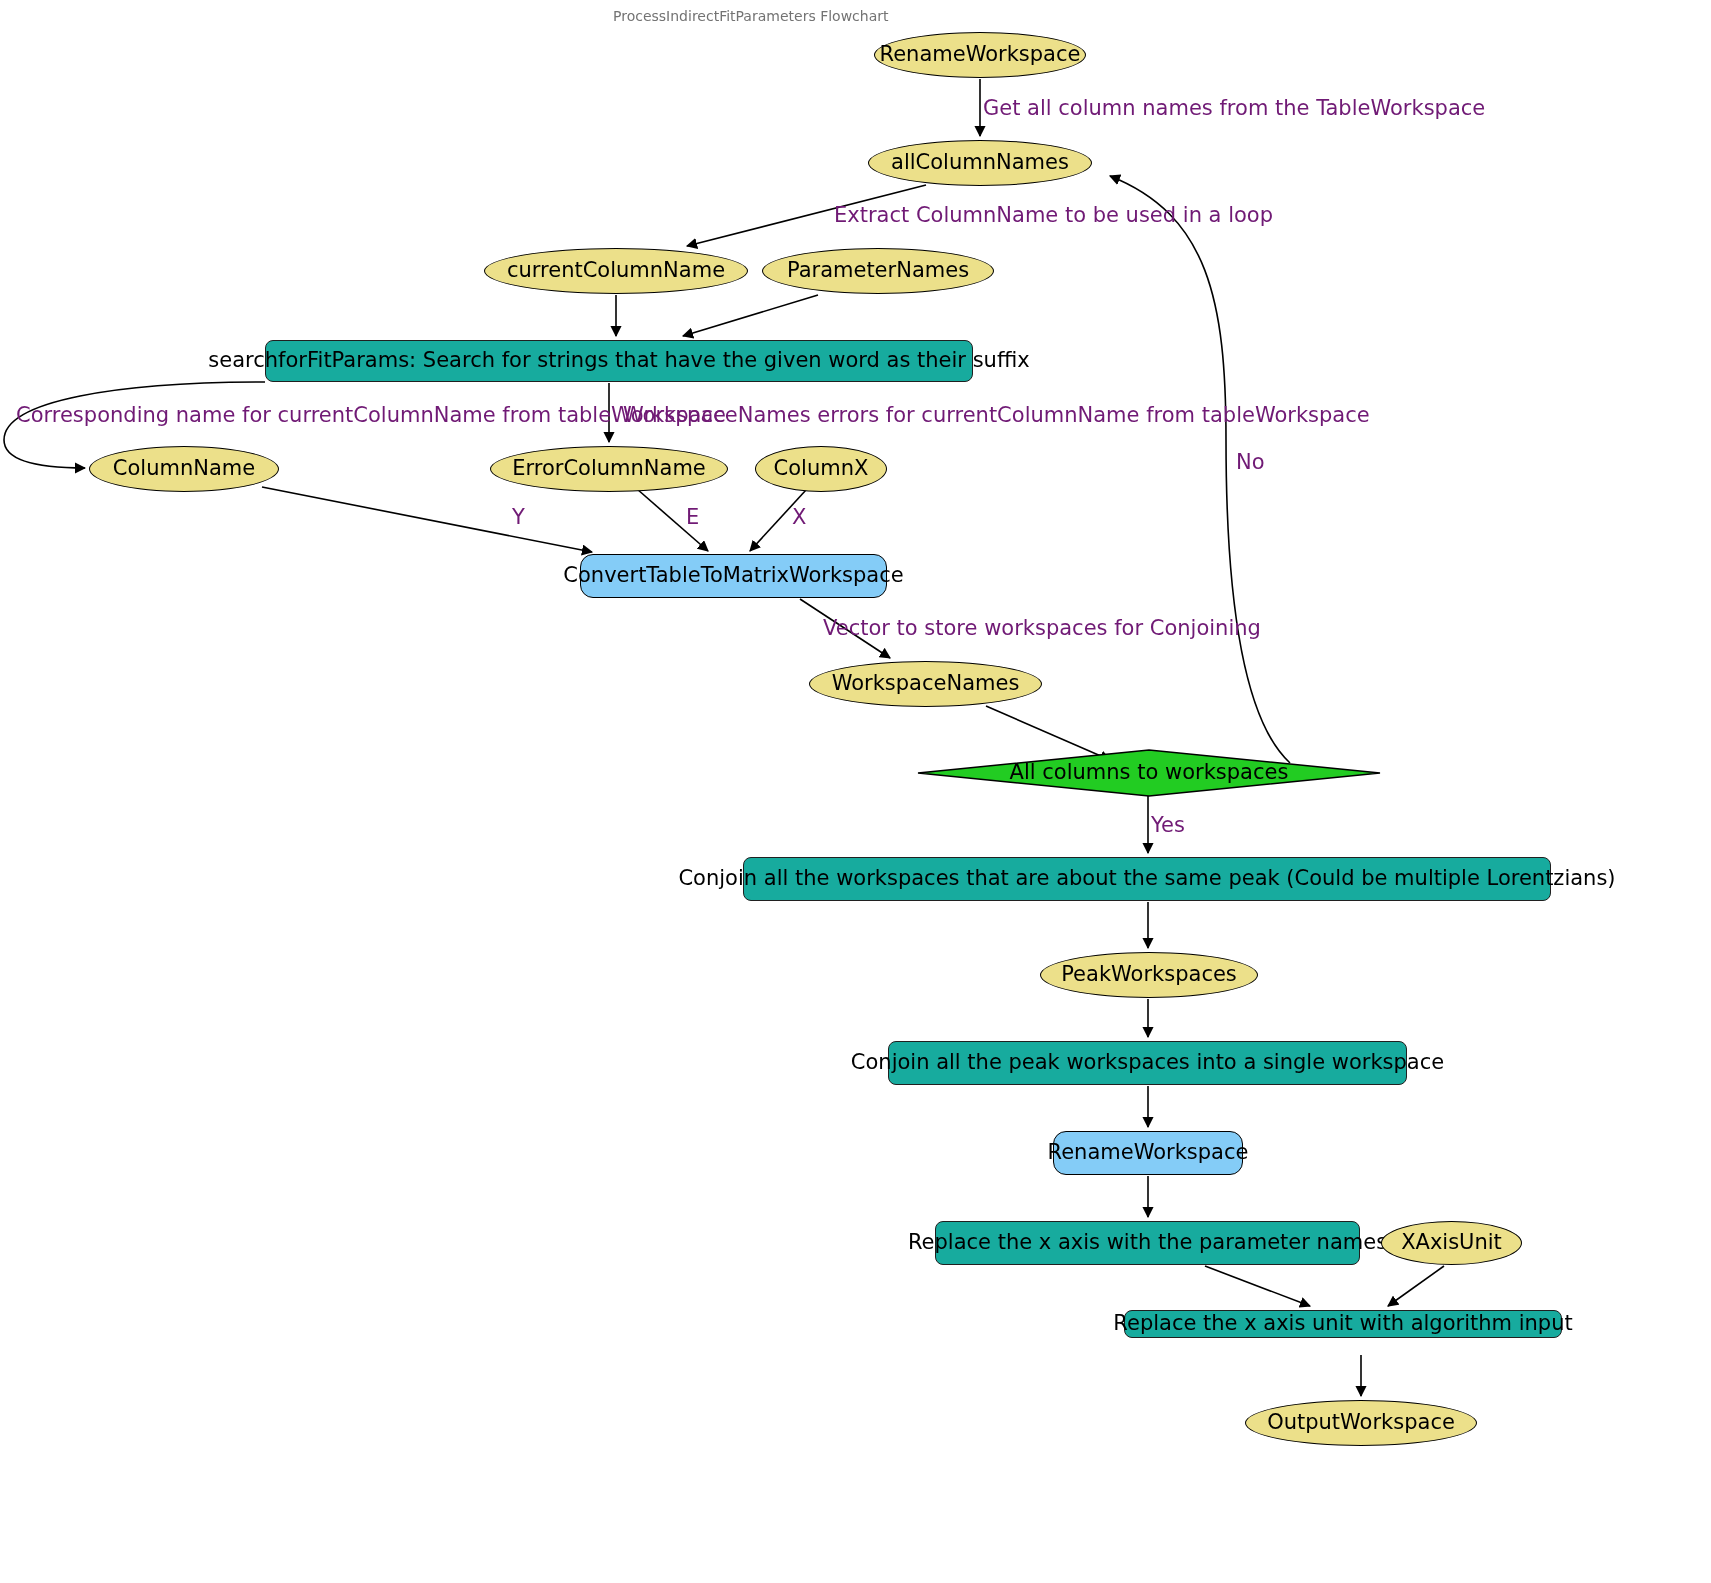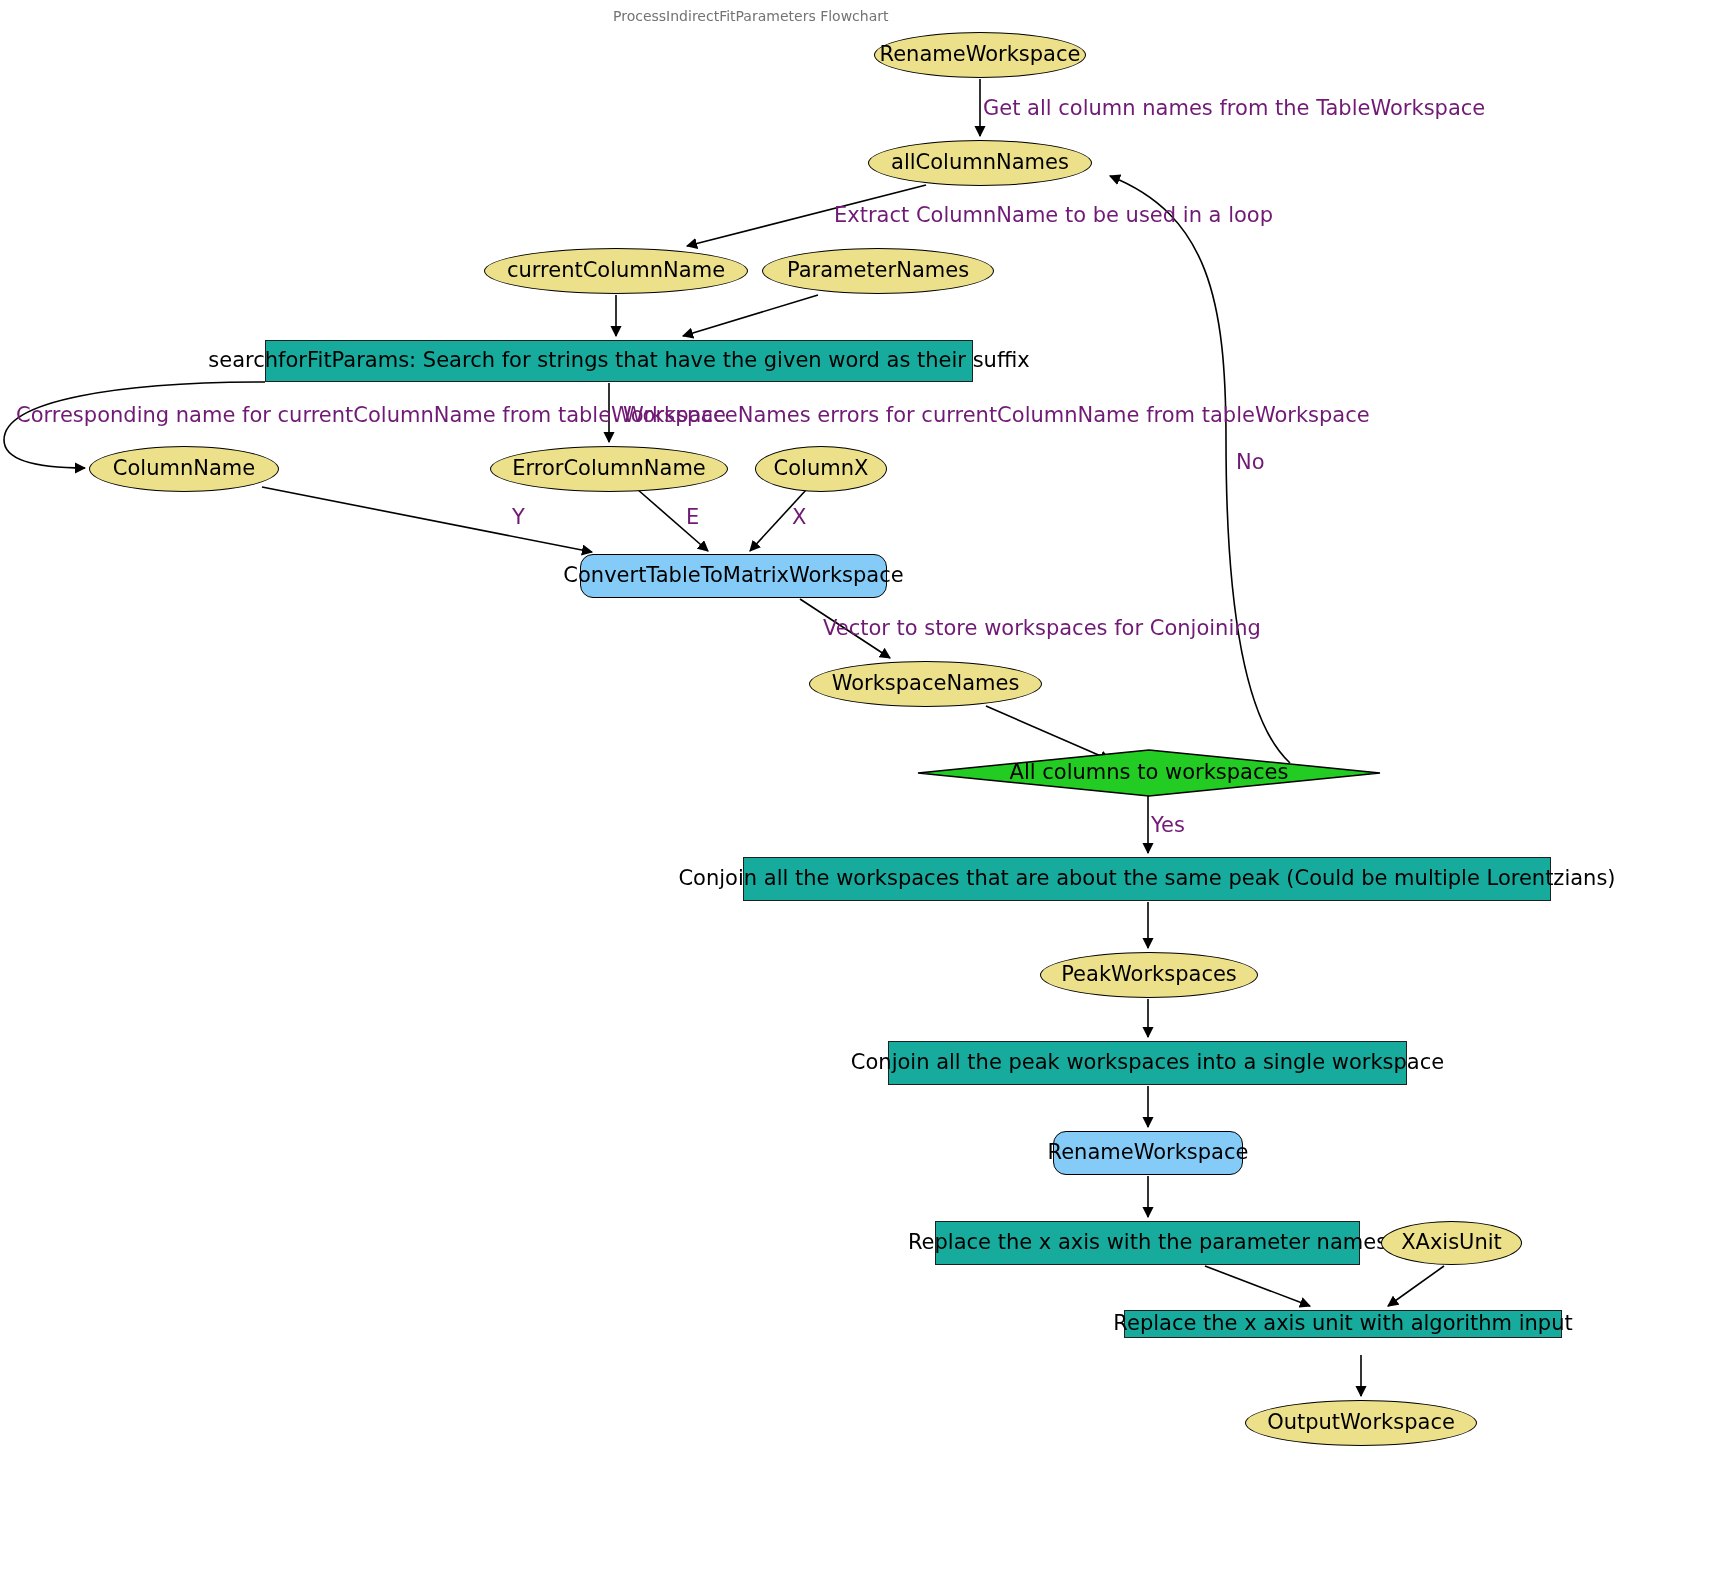--- a/index.html
+++ b/index.html
@@ -38,21 +38,21 @@
     white-space: nowrap;
   }
   .ellipse {
     background: #ece08a;
     border: 1.4px solid #000000;
     border-radius: 50%;
   }
   .process {
     background: #17ab9e;
     border: 1.3px solid #202020;
-    border-radius: 0;
+    border-radius: 8px;
   }
   .algorithm {
     background: #84ccf7;
     border: 1.5px solid #000000;
     border-radius: 13px;
   }
   .decision {
     background: transparent;
     border: none;
   }

